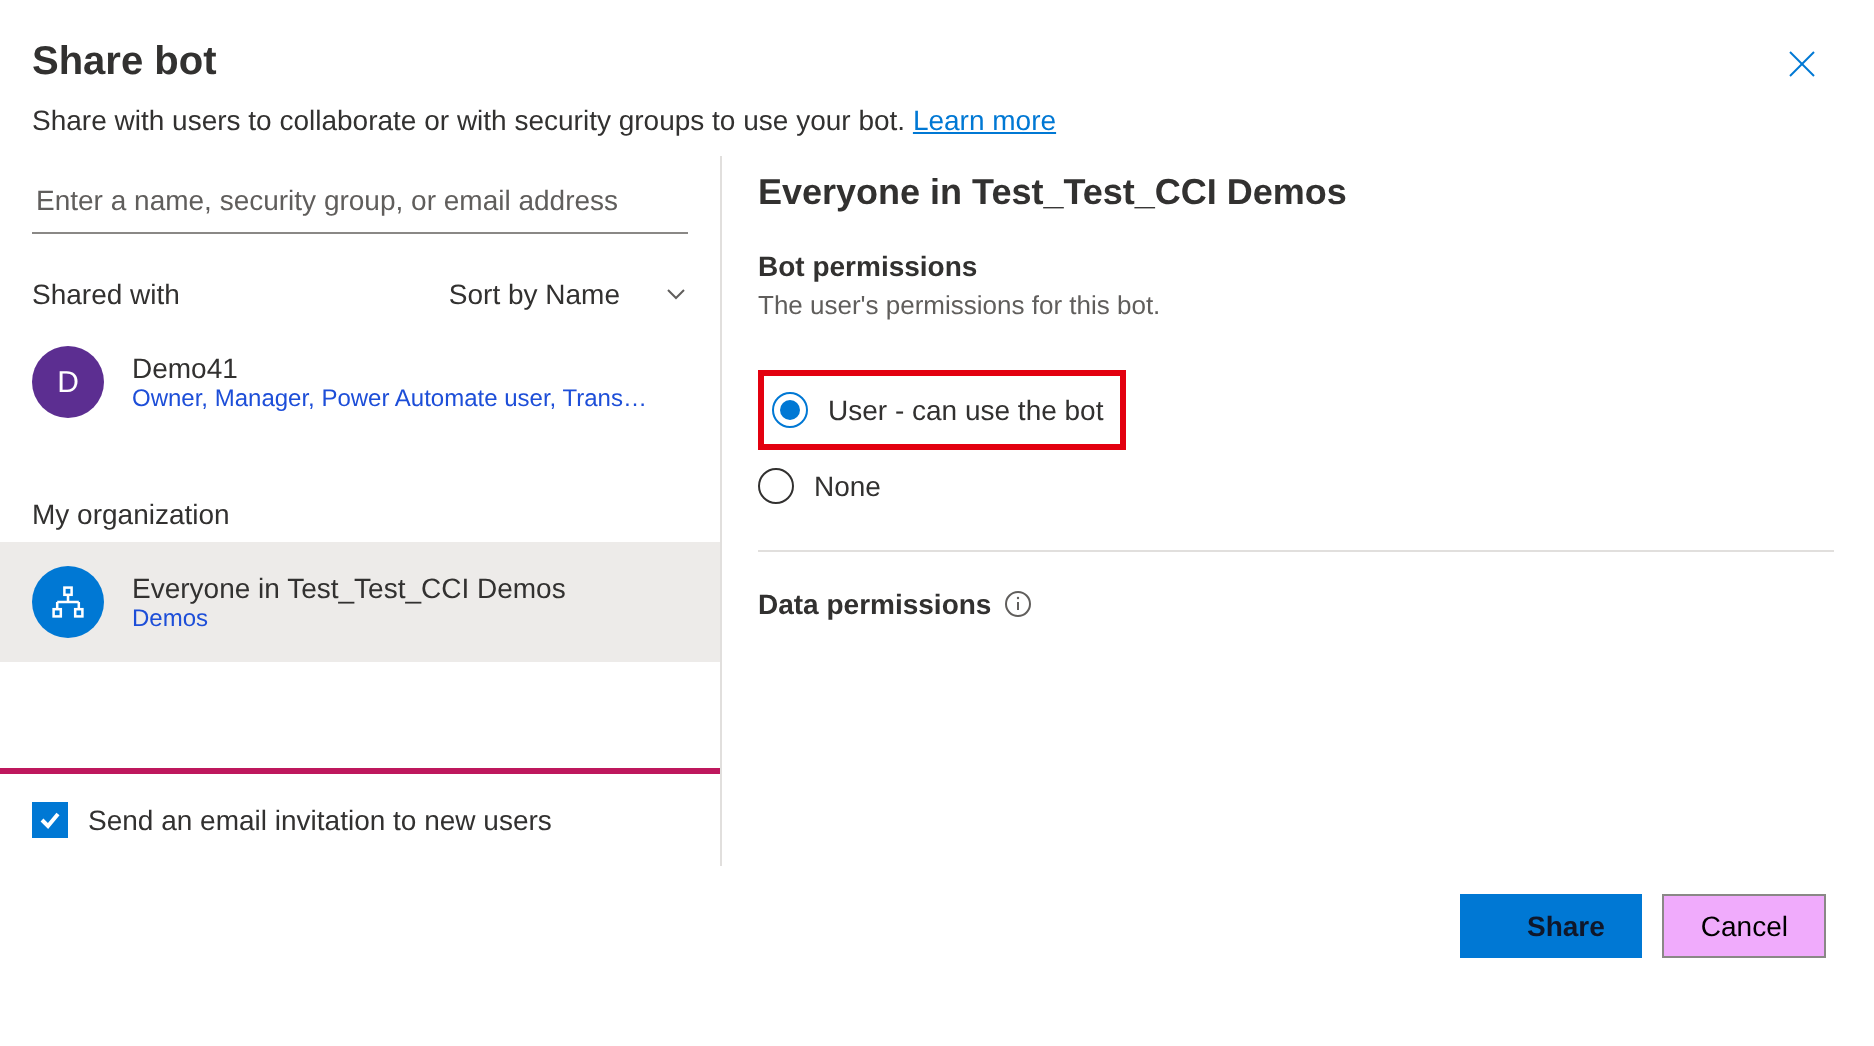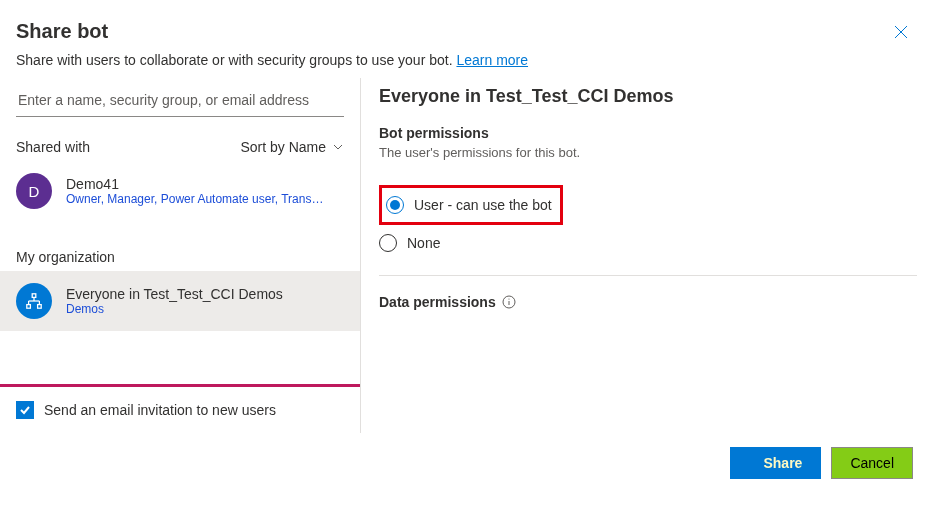--- a/index.html
+++ b/index.html
@@ -11,21 +11,21 @@
   .desc { padding: 0 24px 10px 16px; color: #323130; }
   .desc a { color: #0078d4; text-decoration: underline; cursor: pointer; }
   .body { flex: 1; display: flex; min-height: 0; }
   .left { width: 360px; display: flex; flex-direction: column; }
   .right { flex: 1; border-left: 1px solid #e1dfdd; padding: 0 20px 18px 18px; overflow: hidden; }
   .search-wrap { padding: 6px 16px 0 16px; }
   .search { width: 100%; border: none; border-bottom: 1px solid #8a8886; padding: 8px 2px; font-size: 14px; outline: none; background: transparent; }
   .search::placeholder { color: #605e5c; }
   .shared-head { display: flex; justify-content: space-between; align-items: center; padding: 22px 16px 6px 16px; }
   .shared-head .lbl { color: #323130; }
-  .sort { display: inline-flex; align-items: center; gap: 6px; cursor: pointer; color: #323130; }
+  .sort { display: inline-flex; align-items: center; gap: 22px; cursor: pointer; color: #323130; }
   .entry { display: flex; align-items: center; gap: 14px; padding: 12px 16px; }
   .entry.selected { background: #edebe9; }
   .avatar { width: 36px; height: 36px; border-radius: 50%; display: flex; align-items: center; justify-content: center; color: #fff; font-size: 15px; flex-shrink: 0; }
   .avatar.purple { background: #5c2e91; }
   .avatar.blue { background: #0078d4; }
   .entry .texts { min-width: 0; }
   .entry .name { font-size: 14px; color: #323130; white-space: nowrap; overflow: hidden; text-overflow: ellipsis; }
   .entry .sub { font-size: 12px; color: #1d4ed8; white-space: nowrap; overflow: hidden; text-overflow: ellipsis; max-width: 260px; }
   .section-label { padding: 28px 16px 6px 16px; color: #323130; }
   .send-row { border-top: 3px solid #be185d; padding: 14px 16px; display: flex; align-items: center; gap: 10px; margin-top: auto; }
@@ -37,22 +37,22 @@
   .radio-row { display: flex; align-items: center; gap: 10px; padding: 5px 0; cursor: pointer; }
   .radio { width: 18px; height: 18px; border: 1px solid #323130; border-radius: 50%; display: inline-flex; align-items: center; justify-content: center; }
   .radio.selected { border-color: #0078d4; }
   .radio.selected::after { content: ""; width: 10px; height: 10px; border-radius: 50%; background: #0078d4; }
   .highlight-box { border: 3px solid #e3000f; padding: 3px 8px 3px 4px; display: inline-flex; align-items: center; margin-bottom: 4px; margin-top: 15px; }
   .hr { border: none; border-top: 1px solid #e1dfdd; margin: 18px 0; }
   .info-icon { color: #605e5c; display: inline-flex; }
   .right p { margin: 0 0 8px 0; line-height: 1.45; font-size: 13.5px; }
   .right a { color: #0078d4; text-decoration: underline; }
   .footer { display: flex; justify-content: flex-end; gap: 10px; padding: 14px 24px 18px 24px; }
-  .btn { min-width: 80px; padding: 7px 18px; font-size: 14px; border: 1px solid #8a8886; background: #84cc16; cursor: pointer; }
-  .btn.primary { background: #0078d4; border-color: #0078d4; color: #fef9c3; font-weight: 600; padding-left: 32px; }
+  .btn { min-width: 80px; padding: 7px 18px; font-size: 14px; border: 1px solid #8a8886; background: #f0abfc; cursor: pointer; }
+  .btn.primary { background: #0078d4; border-color: #0078d4; color: #0f172a; font-weight: 600; padding-left: 32px; }
   svg { display: block; }
 </style>
 </head>
 <body>
 
 <div class="dialog">
 
   <div class="header">
     <h1>Share bot</h1>
     <button class="close-btn">

